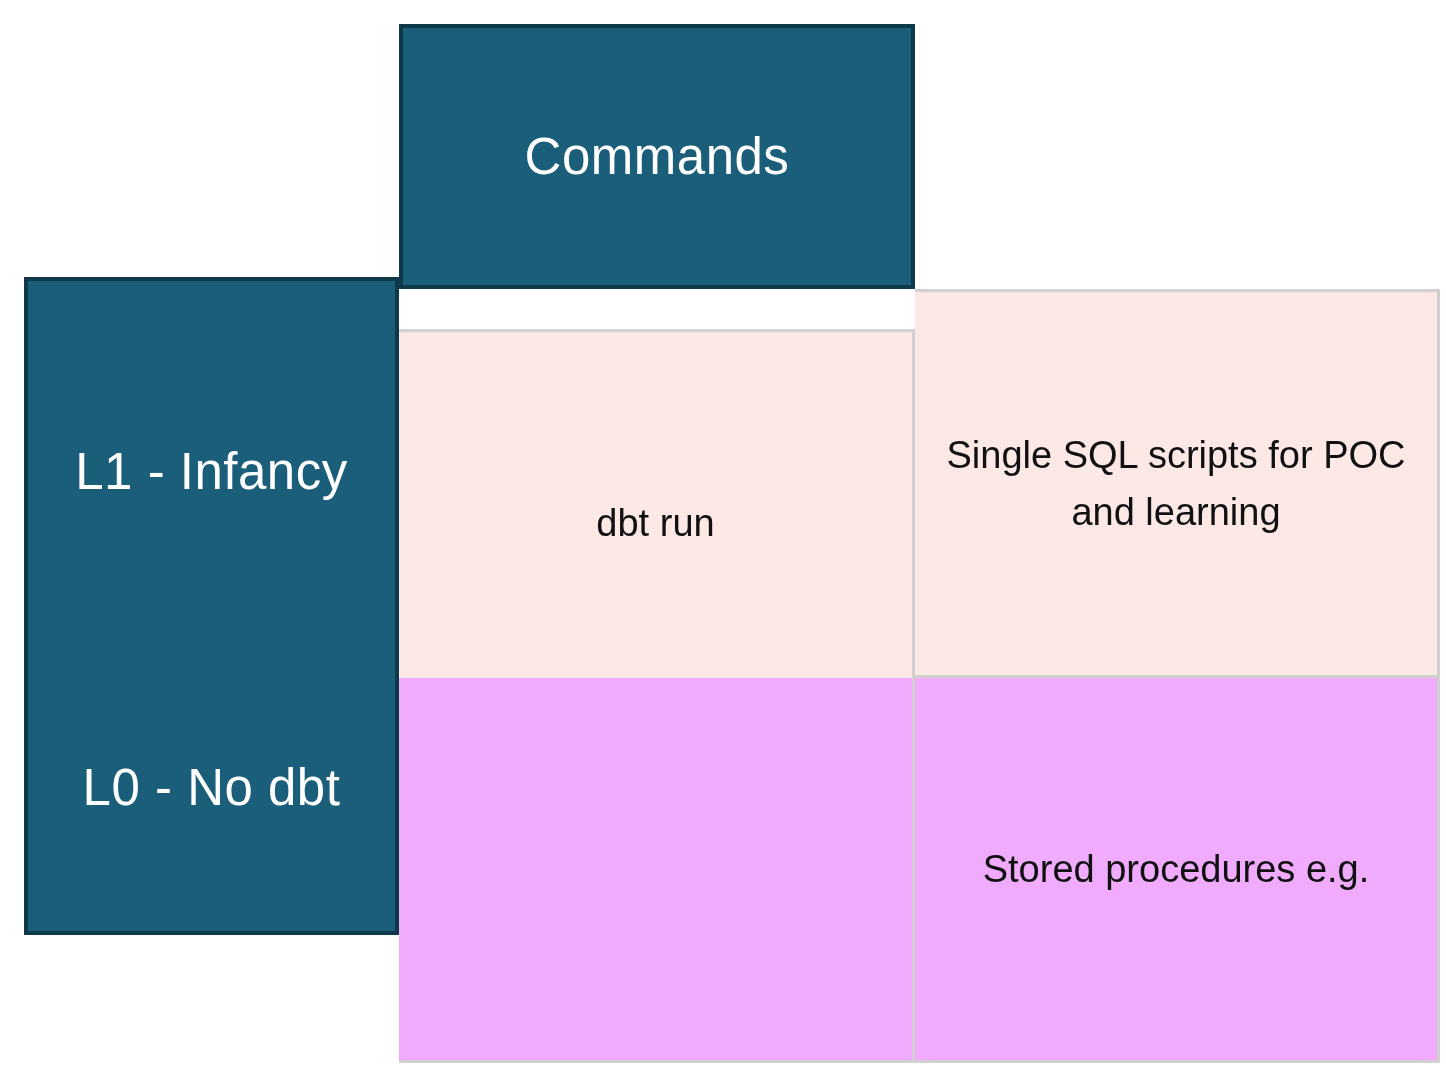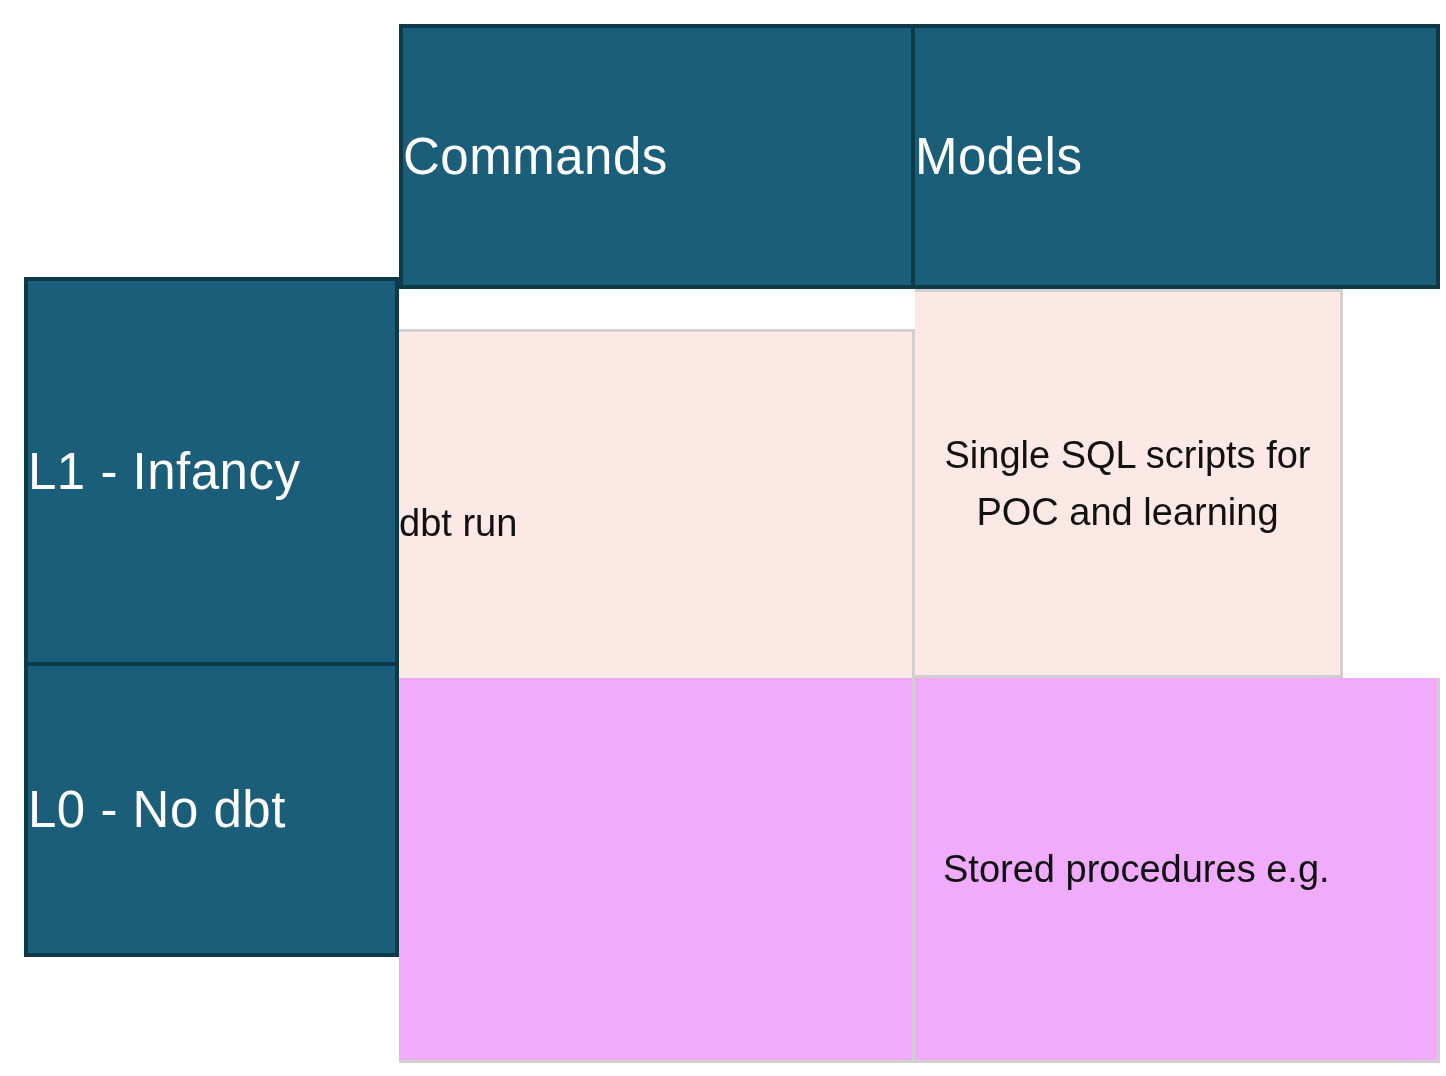--- a/index.html
+++ b/index.html
@@ -13,21 +13,21 @@
     height: 1076px;
     background: #ffffff;
     font-family: "Liberation Sans", sans-serif;
     overflow: hidden;
   }
   .cell {
     position: absolute;
     box-sizing: border-box;
     display: flex;
     align-items: center;
-    justify-content: flex-start;
+    justify-content: center;
     text-align: center;
   }
   .th {
     background: #1a5e7a;
     border: 4px solid #0e3948;
     color: #ffffff;
     font-size: 51px;
     font-weight: 400;
     letter-spacing: 0.5px;
   }
@@ -40,40 +40,37 @@
   }
   .td.pink { background: #fce9e6; }
   .td.white { background: #f0abfc; }
 
   
   .hdr-commands { left: 399px; top: 24px; width: 516px; height: 265px; }
   .hdr-models   { left: 915px; top: 24px; width: 525px; height: 265px; border-left: none; }
 
   
   .rh-l1 { left: 24px; top: 277px; width: 375px; height: 389px; }
-  .rh-l0 { left: 24px; top: 666px; width: 375px; height: 291px; border-top: none; }
+  .rh-l0 { left: 24px; top: 644px; width: 375px; height: 291px; border-top: none; }
 
   
   .c-l1-commands { left: 399px; top: 289px; width: 516px; height: 389px; border-left: none; margin-top: 40px; }
-  .c-l1-models   { left: 915px; top: 289px; width: 428px; height: 389px; border-left: none; padding: 0 28px; }
+  .c-l1-models   { left: 915px; top: 289px; width: 525px; height: 389px; border-left: none; padding: 0 28px; }
   .c-l0-commands { left: 399px; top: 678px; width: 516px; height: 385px; border-left: none; border-top: none; }
   .c-l0-models   { left: 915px; top: 678px; width: 525px; height: 385px; border-left: none; border-top: none; padding: 0 28px; }
 </style>
 </head>
 <body>
 
 <div class="canvas">
 
   <div class="cell th hdr-commands">
     <span>Commands</span>
   </div>
 
-  <div class="cell th hdr-models">
-    <span>Models</span>
-  </div>
 
   <div class="cell th rh-l1">
     <span>L1 - Infancy</span>
   </div>
 
   <div class="cell th rh-l0">
     <span>L0 - No dbt</span>
   </div>
 
   <div class="cell td pink c-l1-commands">

